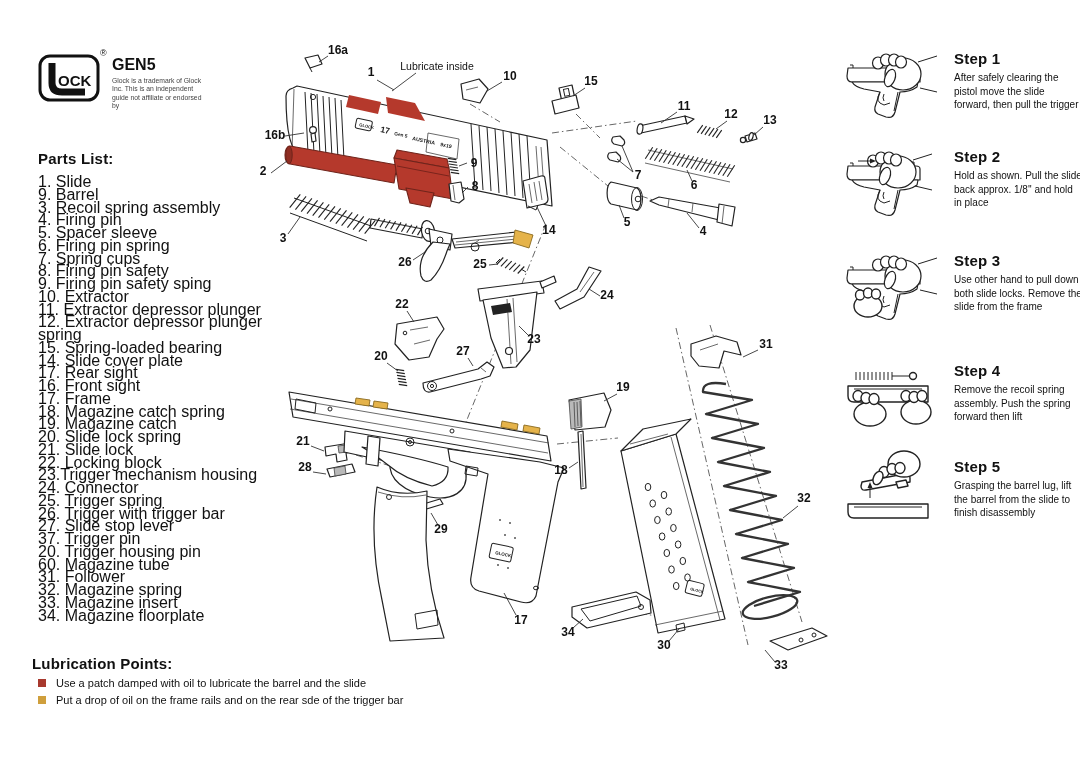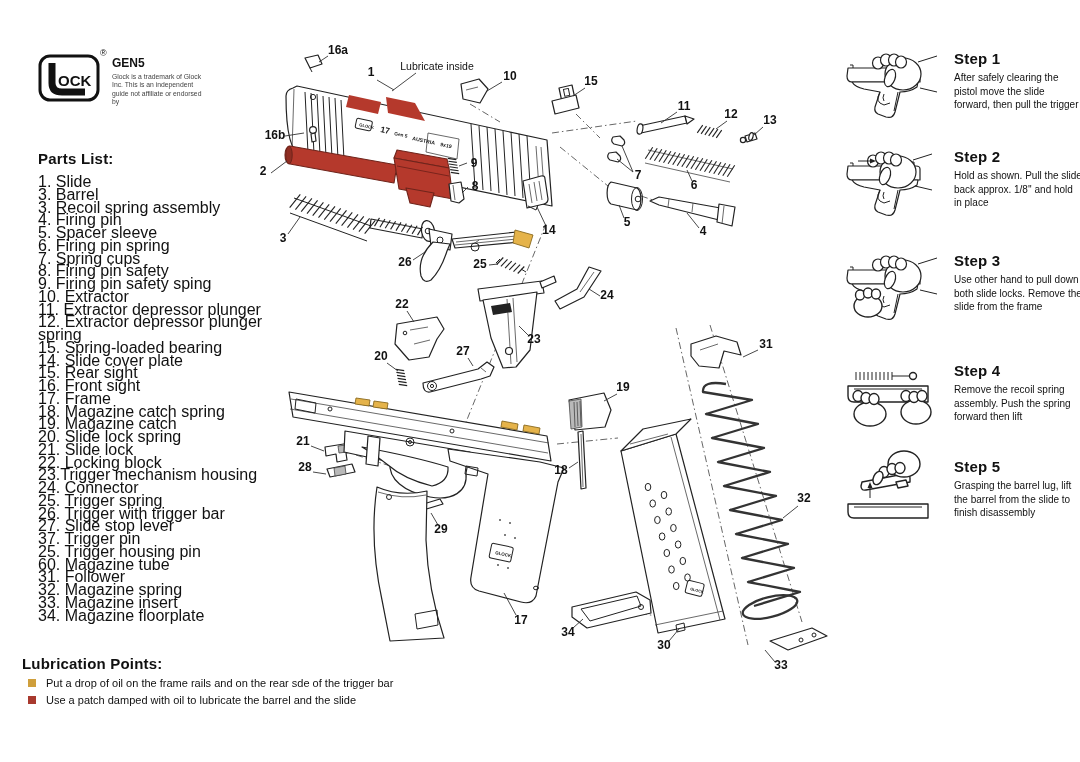--- a/index.html
+++ b/index.html
@@ -7,25 +7,25 @@
         font-family:"Liberation Sans",sans-serif;color:#111;}
   #diagram-svg{position:absolute;left:0;top:0;z-index:0;}
   .col{position:absolute;z-index:2;}
   .h1{font-size:15px;font-weight:bold;letter-spacing:.2px;}
   
   .left-col{left:38px;top:38px;width:232px;}
   .logo-row{position:relative;margin-top:14px;height:62px;}
   .glock-logo-box{position:absolute;left:0;top:2px;}
   .reg{position:absolute;left:62px;top:-4px;font-size:9px;}
   .gen-block{position:absolute;left:74px;top:4px;width:110px;}
-  .gen5{font-size:12px;font-weight:bold;}
+  .gen5{font-size:16px;font-weight:bold;}
   .disclaimer{margin-top:3px;font-size:6.8px;line-height:8.3px;color:#444;width:98px;}
   .parts-heading{margin-top:36px;}
   #parts-list{margin-top:9px;font-size:16px;line-height:12.75px;}
-  .lube-section{left:22px;top:655px;width:480px;}
+  .lube-section{left:32px;top:655px;width:480px;}
   .lube-row{display:flex;align-items:center;margin-top:5px;font-size:11px;}
   .sq{display:inline-block;width:8px;height:8px;margin:0 10px 0 6px;flex:0 0 auto;}
   
   .steps-col{left:840px;top:0;width:238px;height:762px;}
   .step{position:absolute;left:0;display:flex;}
   .step-icon{flex:0 0 auto;}
   .step-text{width:128px;margin-left:14px;}
   .step-text .h1{margin:10px 0 4px 0;}
   .step-body{font-size:10px;line-height:13.5px;}
   
@@ -478,65 +478,65 @@
       </div>
       <span class="reg">®</span>
       <div class="gen-block">
         <div class="gen5">GEN5</div>
         <div class="disclaimer">Glock is a trademark of Glock Inc. This is an independent guide not affiliate or endorsed by</div>
       </div>
     </div>
     <div class="h1 parts-heading">Parts List:</div>
     <div id="parts-list">
         <div class="pl-item">1. Slide</div>
-        <div class="pl-item">3. Barrel</div>
+        <div class="pl-item">9. Barrel</div>
         <div class="pl-item">3. Recoil spring assembly</div>
         <div class="pl-item">4. Firing pin</div>
         <div class="pl-item">5. Spacer sleeve</div>
         <div class="pl-item">6. Firing pin spring</div>
         <div class="pl-item">7. Spring cups</div>
         <div class="pl-item">8. Firing pin safety</div>
         <div class="pl-item">9. Firing pin safety sping</div>
         <div class="pl-item">10. Extractor</div>
         <div class="pl-item">11. Extractor depressor plunger</div>
         <div class="pl-item">12. Extractor depressor plunger spring</div>
         <div class="pl-item">15. Spring-loaded bearing</div>
         <div class="pl-item">14. Slide cover plate</div>
-        <div class="pl-item">15. Rear sight</div>
+        <div class="pl-item">17. Rear sight</div>
         <div class="pl-item">16. Front sight</div>
         <div class="pl-item">17. Frame</div>
         <div class="pl-item">18. Magazine catch spring</div>
         <div class="pl-item">19. Magazine catch</div>
         <div class="pl-item">20. Slide lock spring</div>
         <div class="pl-item">21. Slide lock</div>
         <div class="pl-item">22. Locking block</div>
         <div class="pl-item">23.Trigger mechanism housing</div>
         <div class="pl-item">24. Connector</div>
         <div class="pl-item">25. Trigger spring</div>
         <div class="pl-item">26. Trigger with trigger bar</div>
         <div class="pl-item">27. Slide stop lever</div>
         <div class="pl-item">37. Trigger pin</div>
-        <div class="pl-item">25. Trigger housing pin</div>
+        <div class="pl-item">20. Trigger housing pin</div>
         <div class="pl-item">60. Magazine tube</div>
         <div class="pl-item">31. Follower</div>
         <div class="pl-item">32. Magazine spring</div>
         <div class="pl-item">33. Magazine insert</div>
         <div class="pl-item">34. Magazine floorplate</div>
       </div>
   </div>
 
   <div class="col lube-section">
     <div class="h1">Lubrication Points:</div>
     <div class="lube-row">
+      <span class="sq" style="background: rgb(168, 57, 46);"></span>
+      <span>Use a patch damped with oil to lubricate the barrel and the slide</span>
+    </div>
+    <div class="lube-row">
       <span class="sq" style="background: rgb(207, 159, 60);"></span>
       <span>Put a drop of oil on the frame rails and on the rear sde of the trigger bar</span>
-    </div>
-    <div class="lube-row">
-      <span class="sq" style="background: rgb(168, 57, 46);"></span>
-      <span>Use a patch damped with oil to lubricate the barrel and the slide</span>
     </div>
   </div>
 
   <div class="col steps-col">
 
     <div class="step" style="top:40px">
       <svg class="step-icon icon" width="100" height="92" viewBox="0 0 100 92">
         <use href="#gun"></use>
           <use href="#hand-top"></use>
       </svg>

